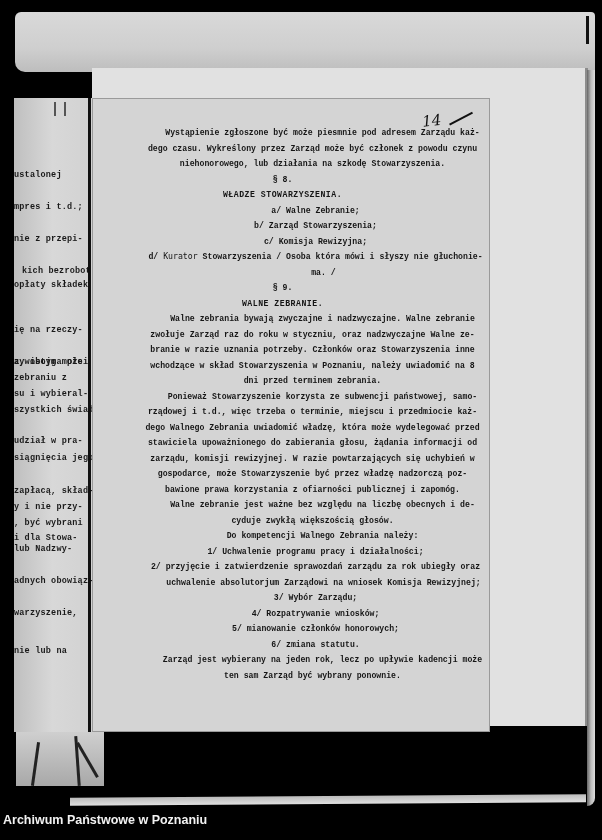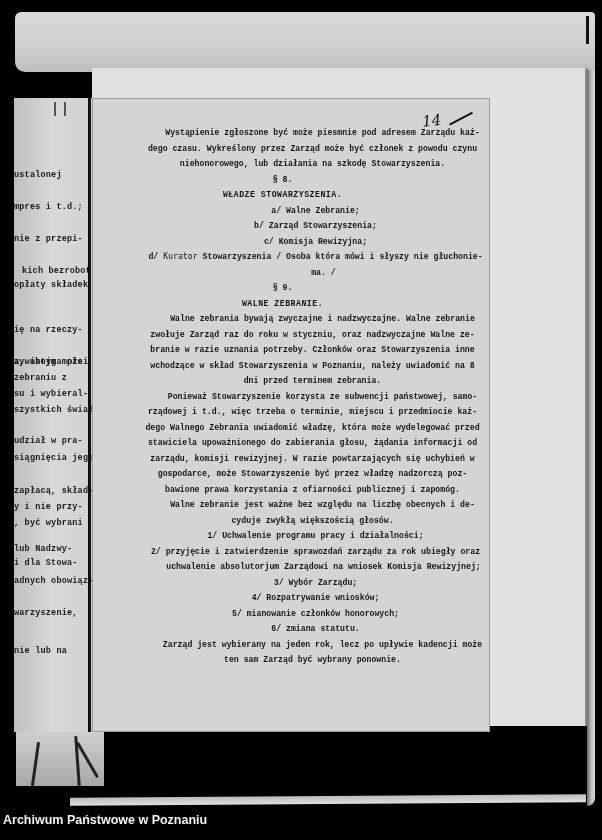--- a/index.html
+++ b/index.html
@@ -92,21 +92,21 @@
   <div class="left-line" style="top:259px;">a, obojga płci</div>
   <div class="left-line" style="top:275px;">zebraniu z</div>
   <div class="left-line" style="top:291px;">su i wybieral-</div>
   <div class="left-line" style="top:307px;">szystkich świad</div>
   <div class="left-line" style="top:338px;">udział w pra-</div>
   <div class="left-line" style="top:355px;">siągnięcia jego</div>
   <div class="left-line" style="top:388px;">zapłacą, skład-</div>
   <div class="left-line" style="top:404px;">y i nie przy-</div>
   <div class="left-line" style="top:420px;">, być wybrani</div>
   <div class="left-line" style="top:446px;">lub Nadzwy-</div>
-  <div class="left-line" style="top:460px;text-align:right;">i dla Stowa-</div>
+  <div class="left-line" style="top:435px;text-align:right;">i dla Stowa-</div>
   <div class="left-line" style="top:478px;">adnych obowiąz-</div>
   <div class="left-line" style="top:510px;">warzyszenie,</div>
   <div class="left-line" style="top:548px;">nie lub na</div>
 </div>
 <div class="left-divider"></div>
 
 <div class="bottom-strip">
   <div class="band" style="left:18px;top:10px;width:3px;height:44px;transform:rotate(8deg);"></div>
   <div class="band" style="left:60px;top:4px;width:3px;height:50px;transform:rotate(-4deg);"></div>
   <div class="band" style="left:70px;top:8px;width:3px;height:40px;transform:rotate(-30deg);"></div>
@@ -149,20 +149,21 @@
   <div class="doc-line">rządowej i t.d., więc trzeba o terminie, miejscu i przedmiocie każ-</div>
   <div class="doc-line">dego Walnego Zebrania uwiadomić władzę, która może wydelegować przed</div>
   <div class="doc-line">stawiciela upoważnionego do zabierania głosu, żądania informacji od</div>
   <div class="doc-line">zarządu, komisji rewizyjnej. W razie powtarzających się uchybień w</div>
   <div class="doc-line">gospodarce, może Stowarzyszenie być przez władzę nadzorczą poz-</div>
   <div class="doc-line">bawione prawa korzystania z ofiarności publicznej i zapomóg.</div>
 
   <div class="doc-line para-first">Walne zebranie jest ważne bez względu na liczbę obecnych i de-</div>
   <div class="doc-line">cyduje zwykłą większością głosów.</div>
 
+  <div class="doc-line para-first">Do kompetencji Walnego Zebrania należy:</div>
   <div class="doc-line list-item">1/ Uchwalenie programu pracy i działalności;</div>
   <div class="doc-line list-item">2/ przyjęcie i zatwierdzenie sprawozdań zarządu za rok ubiegły oraz</div>
   <div class="doc-line list-cont">uchwalenie absolutorjum Zarządowi na wniosek Komisja Rewizyjnej;</div>
   <div class="doc-line list-item">3/ Wybór Zarządu;</div>
   <div class="doc-line list-item">4/ Rozpatrywanie wniosków;</div>
   <div class="doc-line list-item">5/ mianowanie członków honorowych;</div>
   <div class="doc-line list-item">6/ zmiana statutu.</div>
 
   <div class="doc-line para-first">Zarząd jest wybierany na jeden rok, lecz po upływie kadencji może</div>
   <div class="doc-line">ten sam Zarząd być wybrany ponownie.</div>

